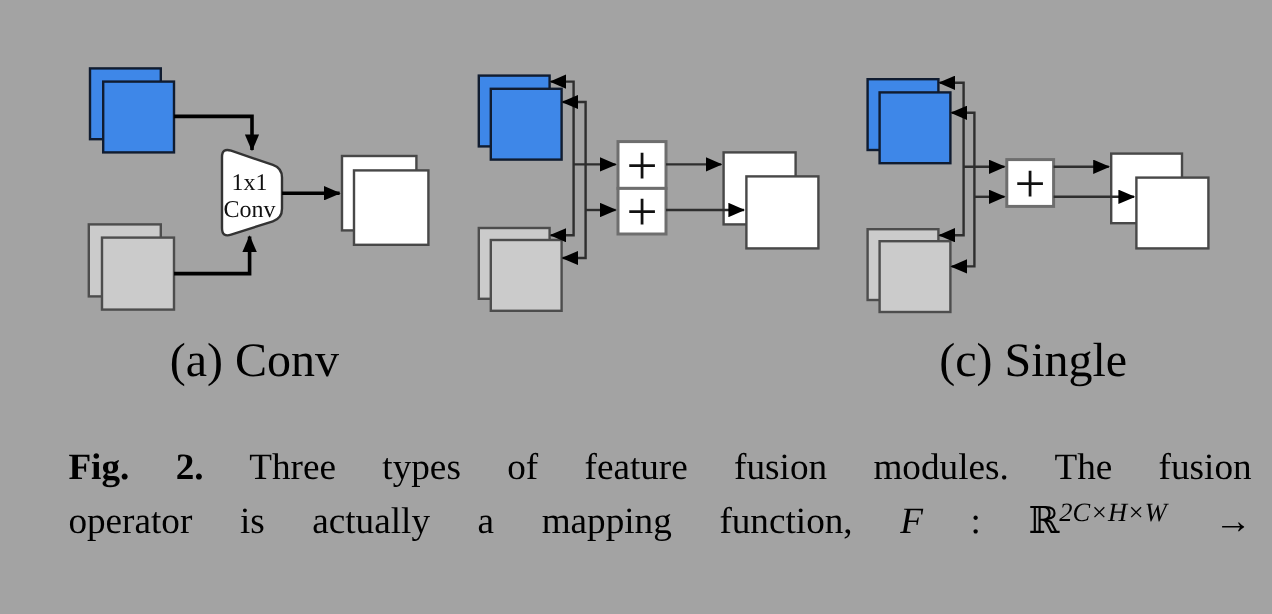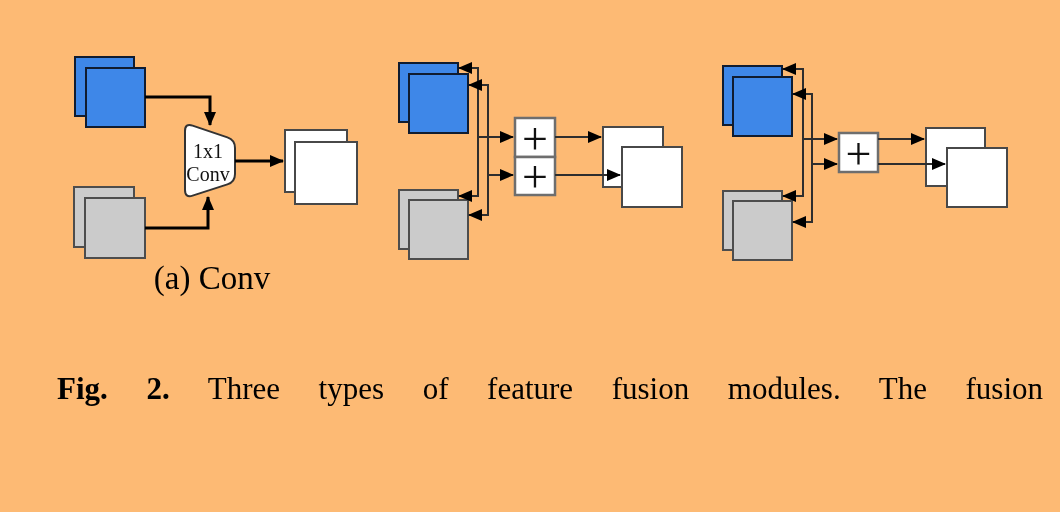--- a/index.html
+++ b/index.html
@@ -1,29 +1,29 @@
 <!DOCTYPE html>
 <html><head>
 <meta charset="utf-8">
 <style>
   html,body{margin:0;padding:0;background:#fff;}
-  .page{position:relative;width:1060px;height:512px;background:#fdba74;overflow:hidden;
+  .page{position:relative;width:1060px;height:512px;background:#a3a3a3;overflow:hidden;
         font-family:"Liberation Serif",serif;color:#000;}
   svg text{user-select:none;}
   .sq-blue{stroke:#101c30;stroke-width:2;}
   .sq-gray{stroke:#4d4d4d;stroke-width:2;}
   .sq-white{fill:#ffffff;stroke:#484848;stroke-width:2;}
   .convshape{fill:#ffffff;stroke:#333333;stroke-width:2;}
   .opbox{fill:#ffffff;stroke:#6e6e6e;stroke-width:2.5;}
   .conn{fill:none;stroke:#000000;stroke-width:3;}
   .conn-thin{fill:none;stroke:#2e2e2e;stroke-width:2;}
   .optext{font-family:"Liberation Serif",serif;font-size:20px;fill:#111;text-anchor:middle;}
   .plustext{font-family:"Liberation Serif",serif;font-size:46px;fill:#111;text-anchor:middle;}
-  .plabel{position:absolute;top:260px;transform:translateX(-50%);
-          font-family:"Liberation Serif",serif;font-size:33px;white-space:nowrap;}
+  .plabel{position:absolute;top:276px;transform:translateX(-50%);
+          font-family:"Liberation Serif",serif;font-size:40px;white-space:nowrap;}
   .caption{position:absolute;left:57px;top:366px;width:986px;
            font-family:"Liberation Serif",serif;font-size:31px;line-height:45px;}
   .cap-line{width:100%;}
   .just{text-align:justify;text-align-last:justify;}
   .b{font-weight:bold;}
   .i{font-style:italic;}
   .bb{font-family:"DejaVu Serif","DejaVu Sans",serif;}
   .caption sup{font-size:71%;line-height:0;vertical-align:0.45em;font-style:italic;}
 </style>
 </head>
@@ -94,19 +94,21 @@
       <path class="conn-thin" d="M793,94 L812,94 L812,222 L793,222" marker-start="url(#ah)" marker-end="url(#ah)"></path>
       <path class="conn-thin" d="M803,139 L837,139" marker-end="url(#ah)"></path>
       <path class="conn-thin" d="M812,164 L837,164" marker-end="url(#ah)"></path>
       <path class="conn-thin" d="M878,139 L924,139" marker-end="url(#ah)"></path>
       <path class="conn-thin" d="M878,164 L945,164" marker-end="url(#ah)"></path>
     </g>
   </svg>
 
   
   <div class="plabel" style="left:212px">(a) Conv</div>
+  <div class="plabel" style="left:861px">(c) Single</div>
 
   
   <div class="caption">
     <div class="cap-line just"><span class="b">Fig. 2.</span><span> Three types of feature fusion modules.  The fusion</span></div>
+    <div class="cap-line just"><span>operator is actually a mapping function,</span><span class="i"> F </span><span>: </span><span class="bb">ℝ</span><sup>2C×H×W</sup><span> →</span></div>
   </div>
 
 </div>
 
 </body></html>

